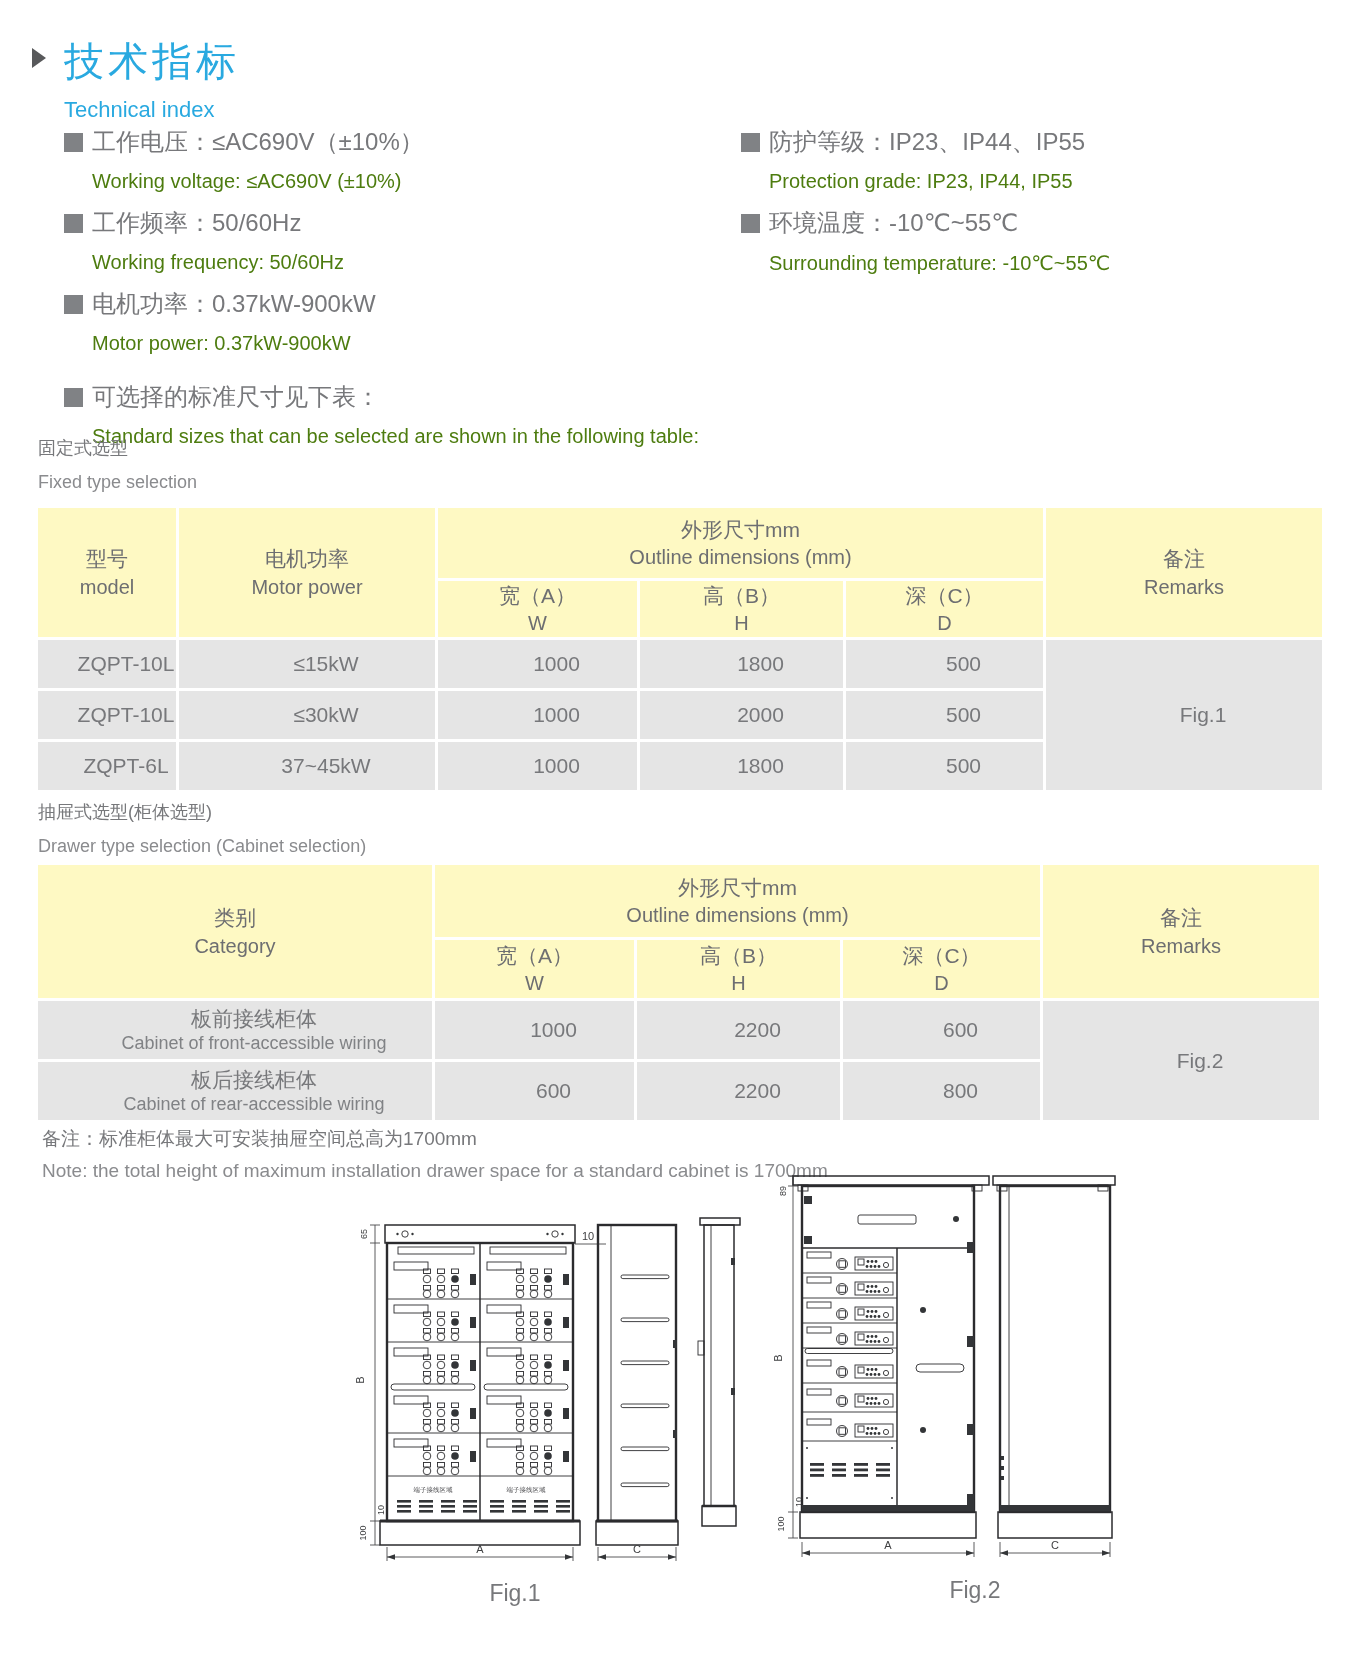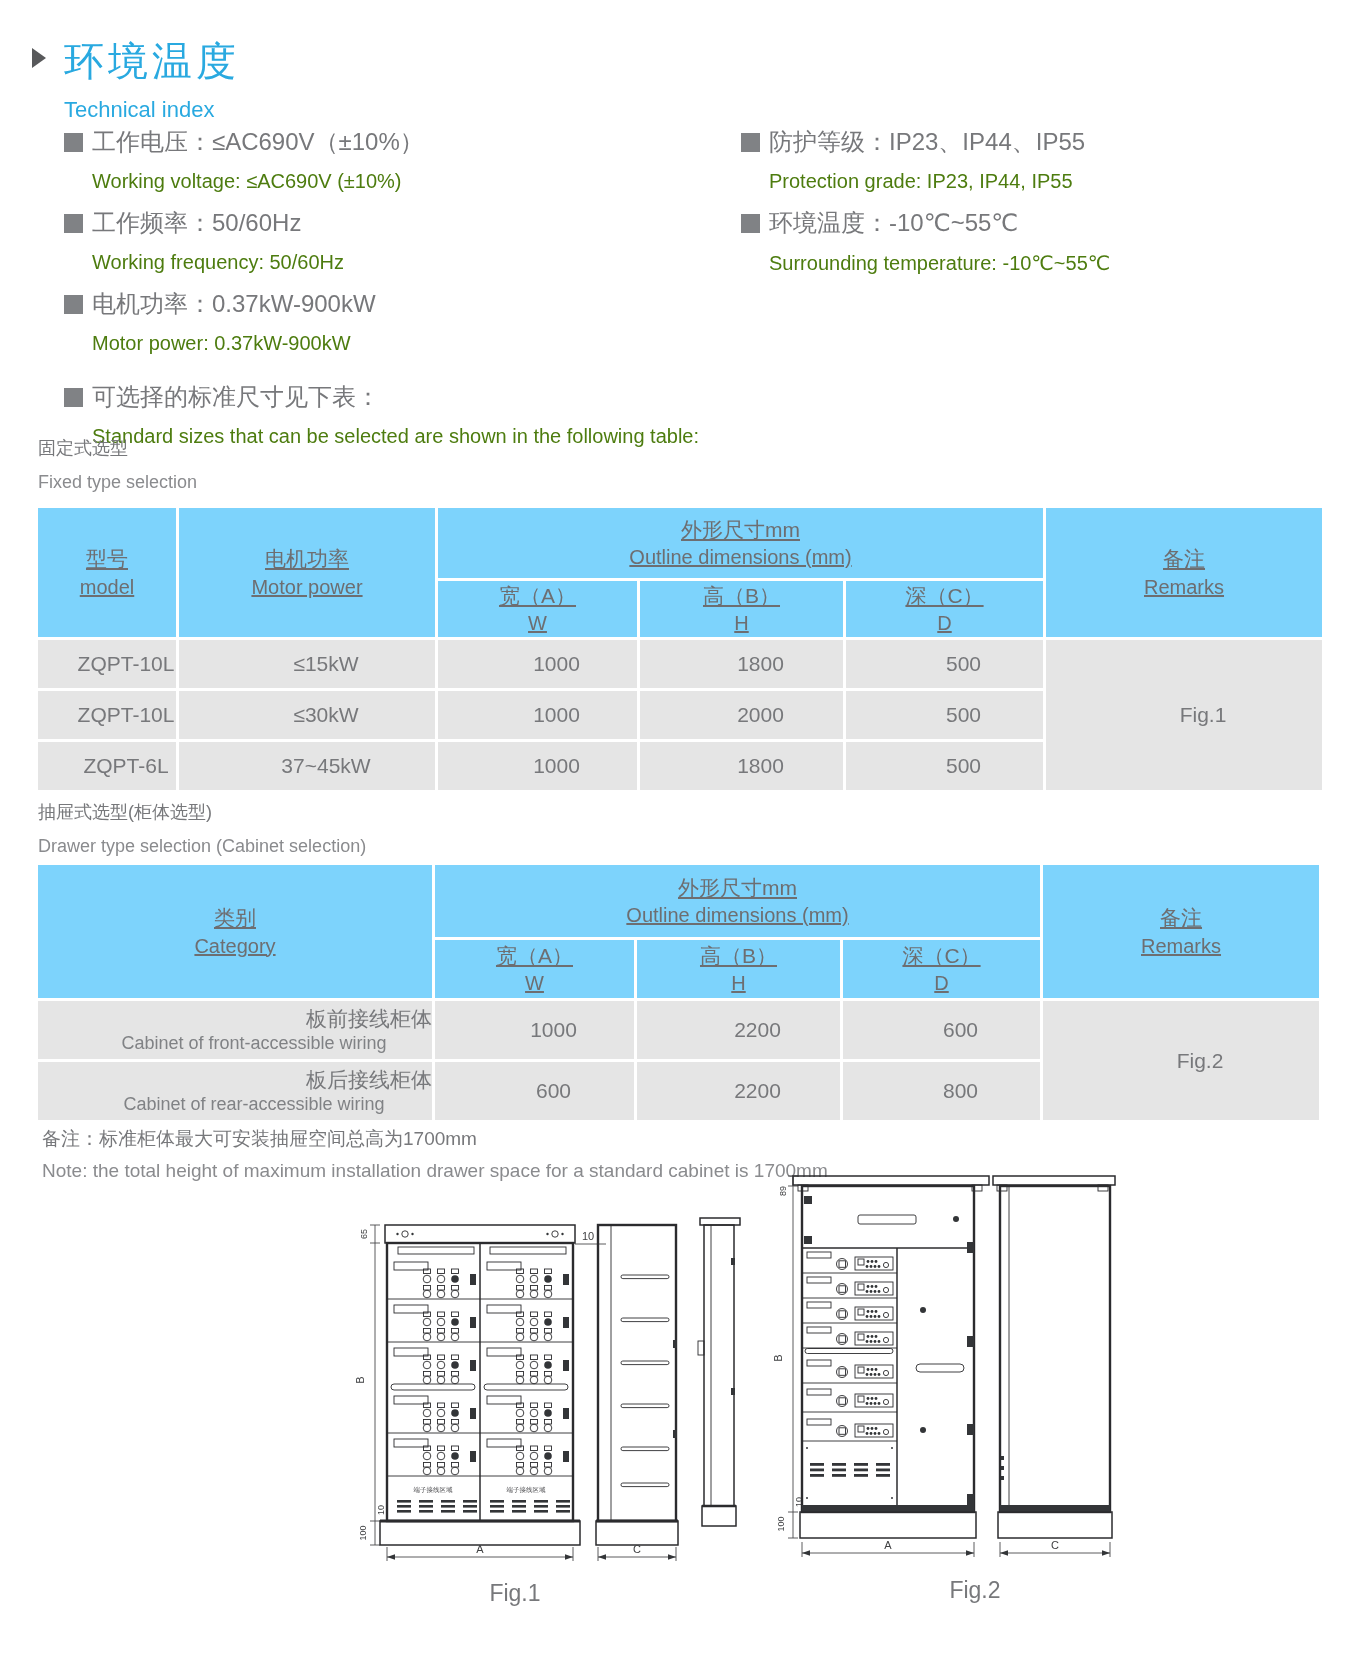--- a/index.html
+++ b/index.html
@@ -25,25 +25,25 @@
   .spec-cn { font-size:24px; color:#77787b; margin-bottom:12px; display:flex; align-items:center; }
   .bullet { display:inline-block; width:19px; height:19px; background:#808285; margin-right:9px; flex:0 0 19px; }
   .spec-en { font-size:20px; color:#4d7c0f; padding-left:28px; margin-bottom:14px; }
   .intro-item { margin-top:26px; }
   
   .seclab { position:absolute; left:38px; font-size:18px; color:#77787b; }
   .seclab .en { margin-top:12px; font-size:18px; color:#8a8b8e; }
   
   table.spec-table { position:absolute; left:35px; width:1287px; border-collapse:separate; border-spacing:3px; table-layout:fixed; }
   table.spec-table th, table.spec-table td { text-align:center; vertical-align:middle; font-weight:400; }
-  table.spec-table th { background:#7dd3fc; color:#6d6e71;text-decoration:underline; }
+  table.spec-table th { background:#fef9c3; color:#6d6e71; }
   table.spec-table td { background:#e5e5e5; color:#77787b; font-size:21px;padding-left:38px; }
   .h-cn { font-size:21px; line-height:1.35; }
   .h-en { font-size:20px; line-height:1.3; color:#6d6e71; }
-  .cell-cn { font-size:21px; line-height:1.3;text-align:right; }
+  .cell-cn { font-size:21px; line-height:1.3; }
   .cell-en { font-size:18px; line-height:1.3; color:#808285; }
   #table1 .row-group th { height:70px; }
   #table1 .row-sub th { height:56px; }
   #table1 .row-data td { height:48px; }
   #table2 .row-group th { height:72px; }
   #table2 .row-sub th { height:58px; }
   #table2 .row-data td { height:58px; }
   
   .note { position:absolute; left:42px; top:1126px; font-size:19px; color:#77787b; }
   .note .en { margin-top:8px; color:#8a8b8e; }
@@ -60,21 +60,21 @@
   svg .small { font-size:9px; }
   svg .dk { fill:#333538; stroke:none; }
   svg .figlab { fill:#77787b; font-size:23px; }
   svg .tinytxt { fill:#4a4a4d; font-size:6.5px; }
 </style>
 </head>
 <body>
 
 <div class="hdr">
   <span class="tri"></span>
-  <div class="t-cn">环境温度</div>
+  <div class="t-cn">技术指标</div>
   <div class="t-en">Technical index</div>
 </div>
 
 <div class="specs">
   <div class="col-l">
     <div class="spec-item">
       <div class="spec-cn">
           <span class="bullet"></span>
           <span>工作电压：≤AC690V（±10%）</span>
         </div>

